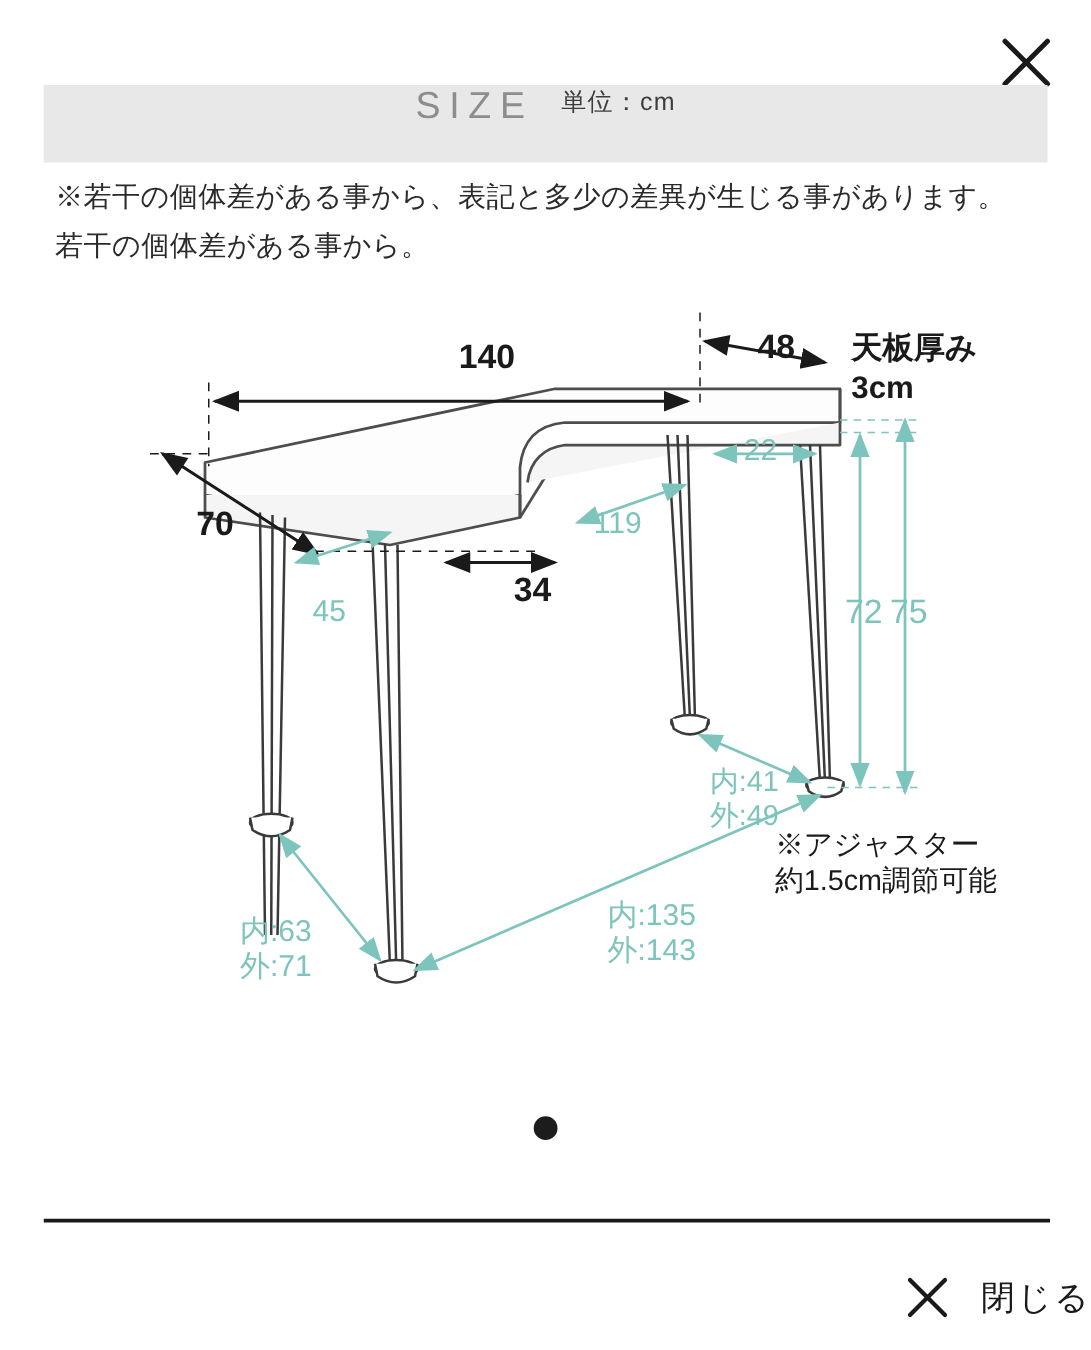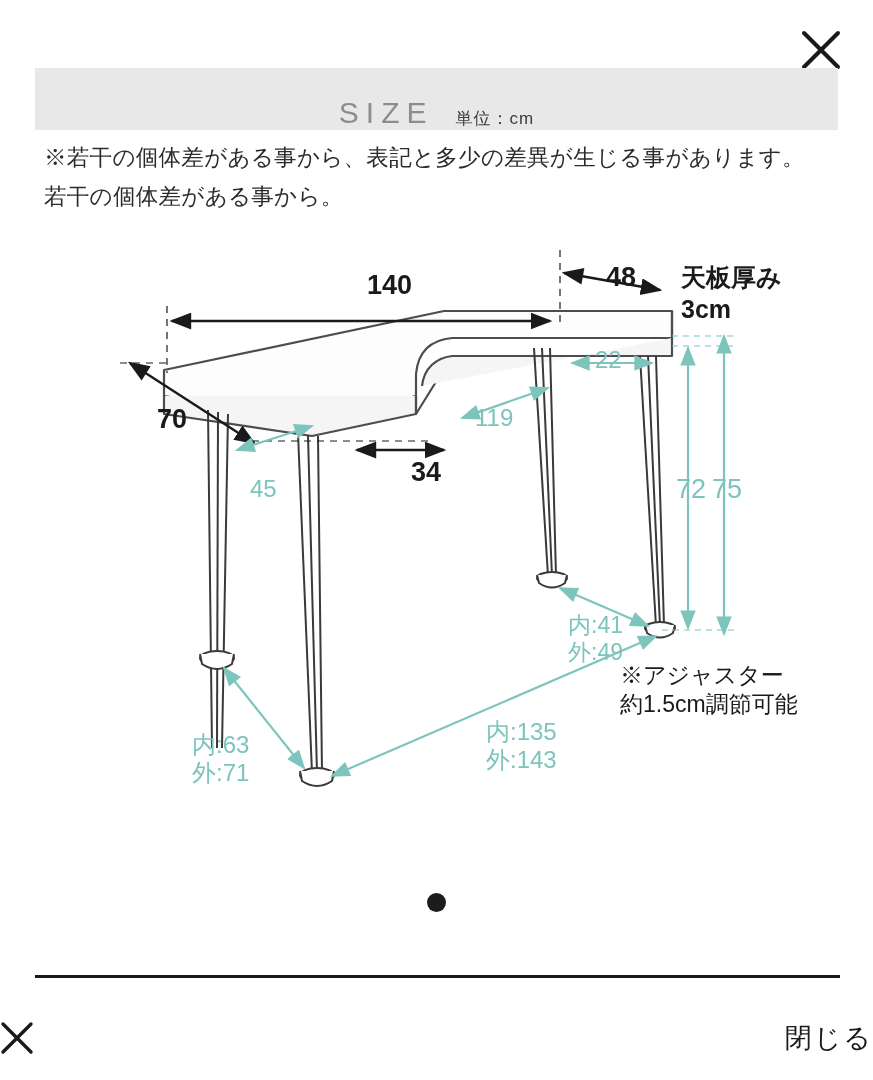--- a/index.html
+++ b/index.html
@@ -34,31 +34,31 @@
 
   
   .size-band {
     position: absolute;
     top: 68px;
     left: 35px;
     width: 803px;
     height: 62px;
     background: #e8e8e8;
     display: flex;
-    align-items: flex-end;
+    align-items: flex-start;
     justify-content: center;
   }
   .size-title {
     font-size: 30px;
     letter-spacing: 7px;
     color: #8d8d8d;
     font-weight: 400;
   }
   .size-unit {
-    font-size: 17px;
+    font-size: 20px;
     color: #3d3d3d;
     margin-left: 22px;
     letter-spacing: 1px;
   }
 
   
   .note {
     position: absolute;
     top: 140px;
     left: 44px;
@@ -108,21 +108,21 @@
     background: #1a1a1a;
   }
   .close-bar {
     position: absolute;
     top: 995px;
     left: 0;
     width: 873px;
     height: 85px;
     display: flex;
     align-items: center;
-    justify-content: space-between;
+    justify-content: flex-end;
     cursor: pointer;
     gap: 26px;
   }
   .close-bar .glyph {
     width: 34px;
     height: 34px;
   }
   .close-bar .label {
     font-size: 27px;
     letter-spacing: 2px;

